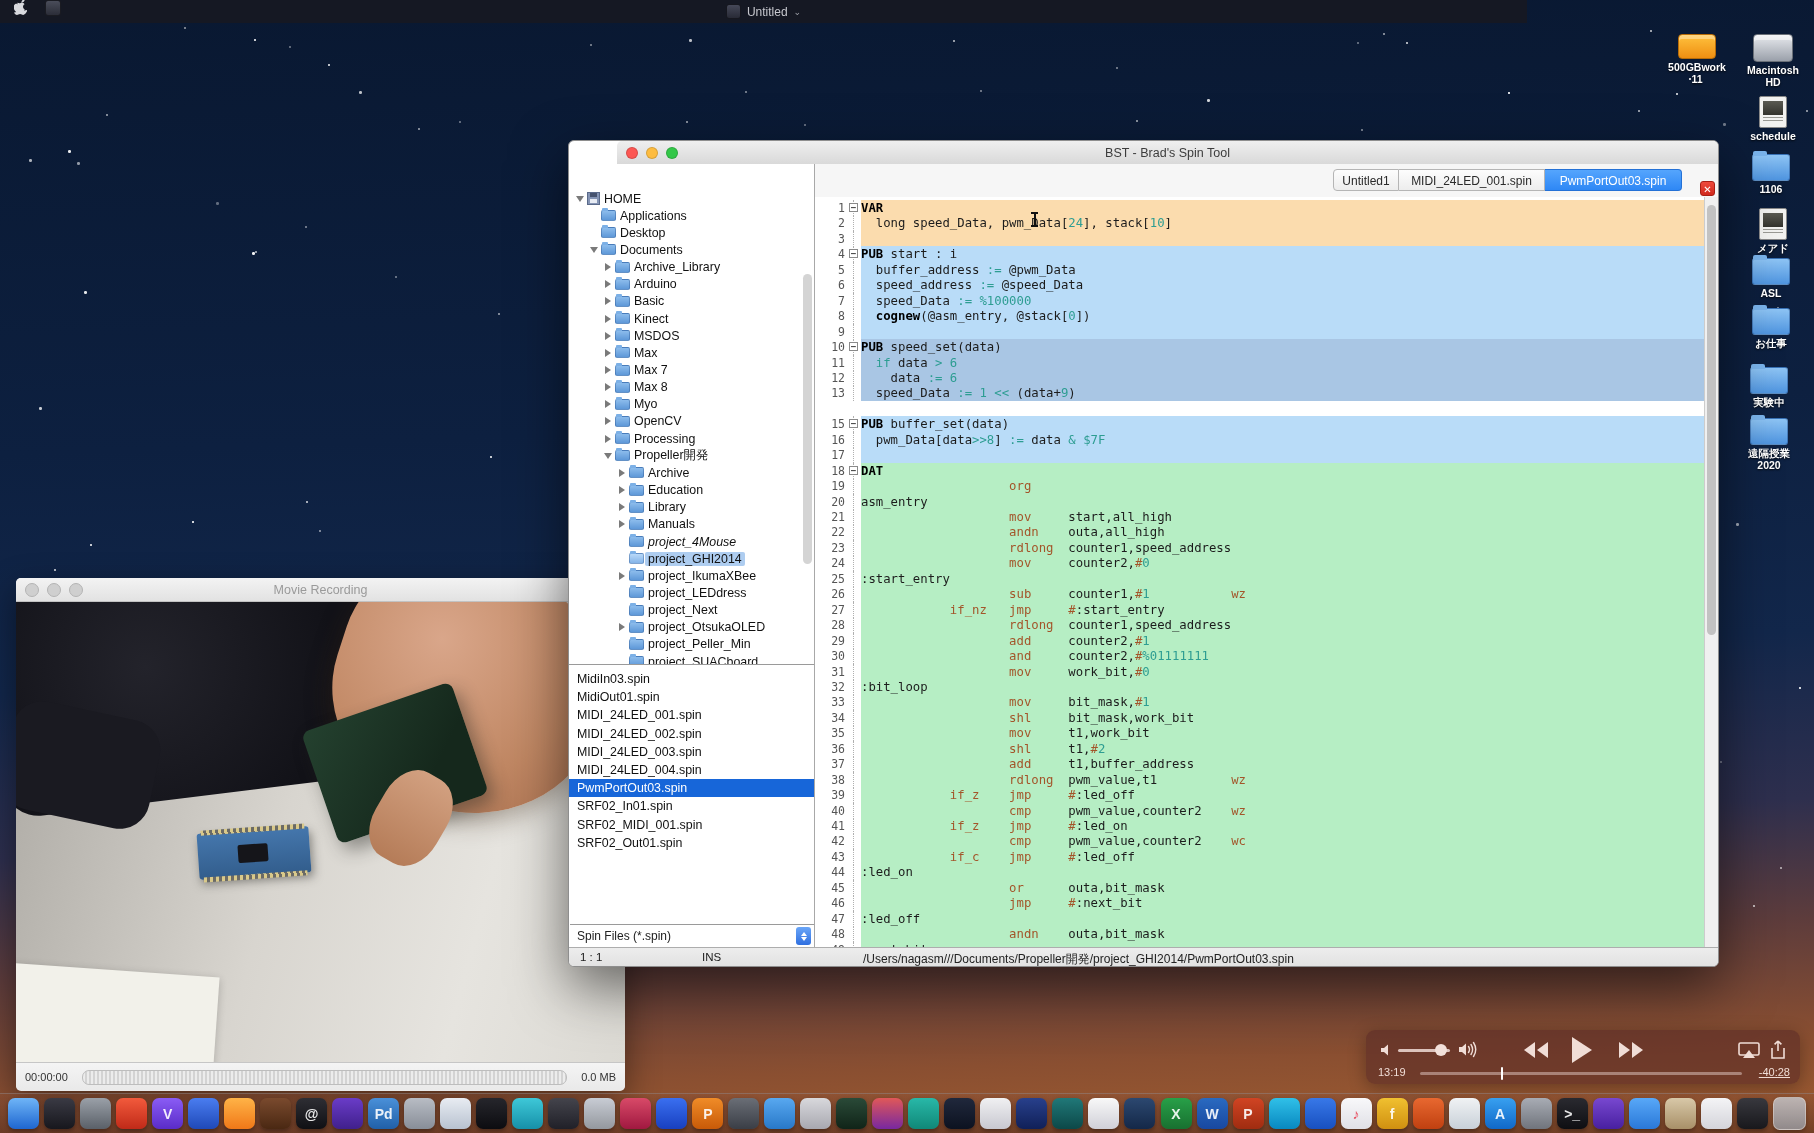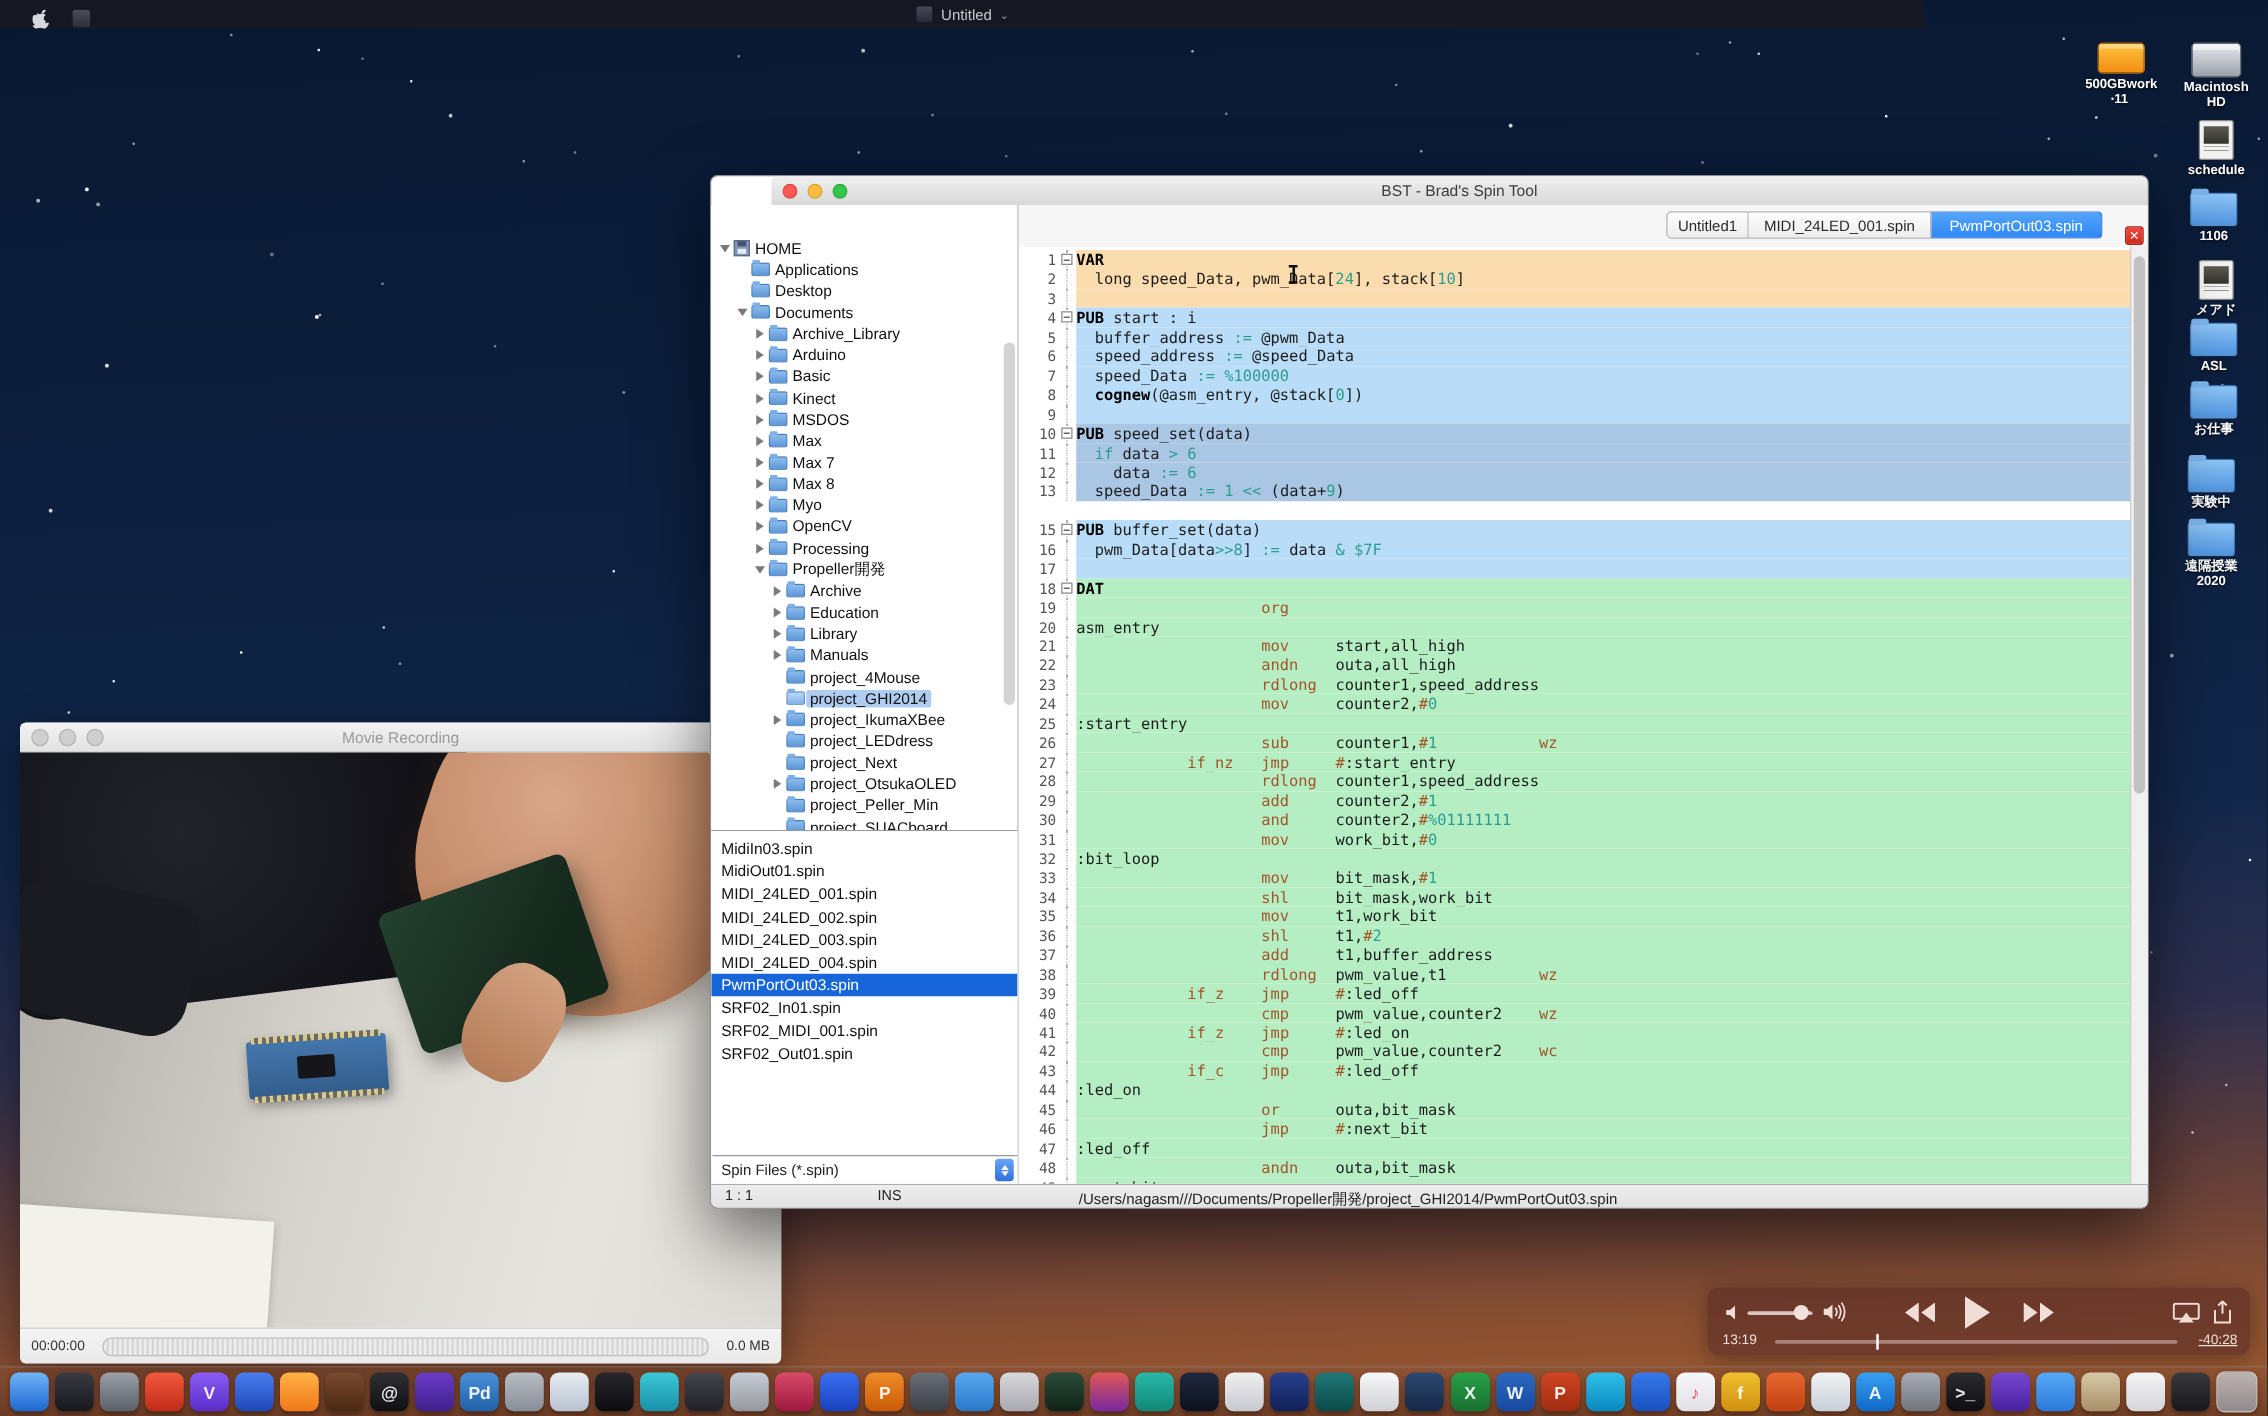--- a/index.html
+++ b/index.html
@@ -4,21 +4,21 @@
 <style>
   html,body{margin:0;padding:0;}
   body{width:1814px;height:1133px;overflow:hidden;position:relative;
        font-family:"Liberation Sans",sans-serif;background:#0a1a33;}
   
   #desktop{position:absolute;inset:0;
     background:linear-gradient(178deg,#091831 0%,#0d2040 38%,#12274b 58%,#2e2f4e 72%,#5d3c3c 82%,#8a4f31 92%,#a05d30 100%);}
   .star{position:absolute;background:#fff;border-radius:50%;}
   
   #menubar{position:absolute;left:0;top:0;width:1527px;height:23px;z-index:40;
-    background:rgba(22,24,34,.94);display:flex;align-items:flex-end;color:#c7c8ce;font-size:12px;padding-left:12px;}
+    background:rgba(22,24,34,.94);display:flex;align-items:flex-start;color:#c7c8ce;font-size:12px;}
   #menubar .apple{width:13px;height:15px;margin-left:14px;}
   #menubar .appbox{width:14px;height:14px;margin-left:18px;border-radius:3px;
     background:linear-gradient(#4a4d5a,#2b2d38);border:1px solid #1a1b22;}
   #mb-center{position:absolute;left:0;right:0;top:0;height:23px;display:flex;align-items:center;justify-content:center;gap:6px;}
   #mb-center .proxy{width:13px;height:13px;border-radius:3px;background:linear-gradient(#454858,#282a36);border:1px solid #16171f;}
   #mb-center .chev{font-size:9px;color:#9ea0a8;}
   
   .dsk{position:absolute;width:86px;display:flex;flex-direction:column;align-items:center;z-index:2;}
   .dsk .lbl{margin-top:3px;font-size:10.5px;line-height:11.5px;color:#fff;text-align:center;
     white-space:pre-line;text-shadow:0 1px 2px rgba(0,0,0,.85);font-weight:bold;}
@@ -545,21 +545,21 @@
           <span class="t-folder"></span>
           <span>Library</span>
         </div>
         <div class="trow" style="top: 351.85px; left: 48px;">
           <span class="exp">
             <i class="closed"></i>
           </span>
           <span class="t-folder"></span>
           <span>Manuals</span>
         </div>
-        <div class="trow" style="top: 369px; left: 48px;">
+        <div class="trow" style="top: 369px; left: 48px; font-style: italic;">
           <span class="exp"></span>
           <span class="t-folder"></span>
           <span>project_4Mouse</span>
         </div>
         <div class="trow" style="top: 386.15px; left: 48px;">
           <span class="exp"></span>
           <span class="t-folder open2"></span>
           <span class="tl-sel">project_GHI2014</span>
         </div>
         <div class="trow" style="top: 403.3px; left: 48px;">

